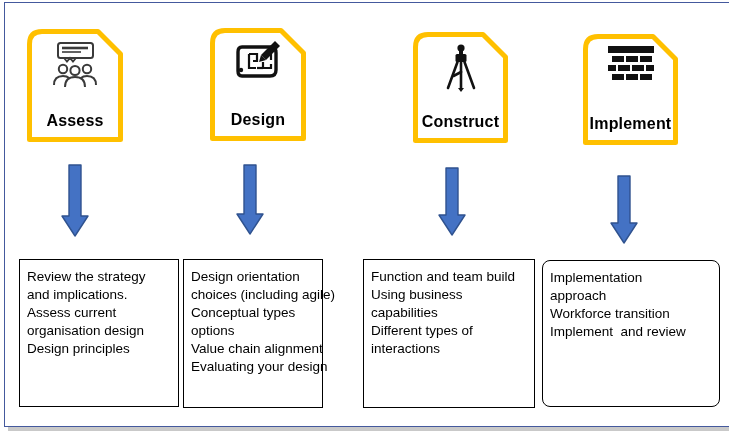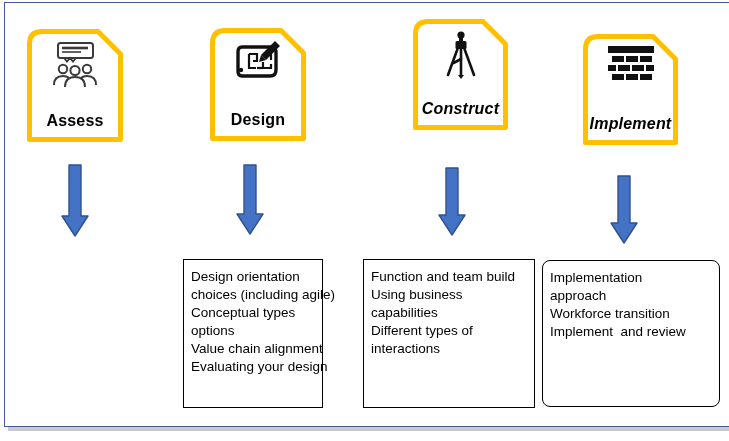--- a/index.html
+++ b/index.html
@@ -13,22 +13,22 @@
   .shape .icon{position:absolute;left:50%;transform:translateX(-50%);top:11px;}
   .shape .label{position:absolute;left:0;right:0;bottom:12px;text-align:center;
                 font-size:16px;font-weight:700;color:#000;letter-spacing:.2px;}
   .arrow{position:absolute;}
   .tbox{position:absolute;border:1.4px solid #000;background:#fff;
         padding:8px 7px;box-sizing:border-box;}
   .detail-line{font-size:13.5px;line-height:18px;white-space:pre;color:#000;}
   
   .s1{left:22px;top:26px;width:96px;height:113px;}
   .s2{left:205px;top:25px;width:96px;height:113px;}
-  .s3{left:408px;top:16px;width:95px;height:111px;font-style:italic;}
-  .s4{left:578px;top:31px;width:95px;height:111px;font-style:italic;}
+  .s3{left:408px;top:29px;width:95px;height:111px;}
+  .s4{left:578px;top:31px;width:95px;height:111px;}
   .a1{left:56px;top:161px;}
   .a2{left:231px;top:161px;}
   .a3{left:433px;top:164px;}
   .a4{left:605px;top:172px;}
   .b1{left:14px;top:256px;width:160px;height:148px;}
   .b2{left:178px;top:256px;width:140px;height:149px;}
   .b3{left:358px;top:256px;width:172px;height:149px;}
   .b4{left:537px;top:257px;width:178px;height:147px;border-radius:8px;}
 </style>
 </head>
@@ -127,20 +127,27 @@
   <svg class="arrow a2" width="28" height="72" viewBox="0 0 28 72">
     <path d="M8 1 H20 V50 H27 L14 70 L1 50 H8 Z" fill="#4472C4" stroke="#2F528F" stroke-width="1.4" stroke-linejoin="round"></path>
   </svg>
   <svg class="arrow a3" width="28" height="70" viewBox="0 0 28 70">
     <path d="M8 1 H20 V48 H27 L14 68 L1 48 H8 Z" fill="#4472C4" stroke="#2F528F" stroke-width="1.4" stroke-linejoin="round"></path>
   </svg>
   <svg class="arrow a4" width="28" height="70" viewBox="0 0 28 70">
     <path d="M8 1 H20 V48 H27 L14 68 L1 48 H8 Z" fill="#4472C4" stroke="#2F528F" stroke-width="1.4" stroke-linejoin="round"></path>
   </svg>
 
+  <div class="tbox b1">
+    <div class="detail-line">Review the strategy</div>
+    <div class="detail-line">and implications.</div>
+    <div class="detail-line">Assess current</div>
+    <div class="detail-line">organisation design</div>
+    <div class="detail-line">Design principles</div>
+  </div>
 
   <div class="tbox b2">
     <div class="detail-line">Design orientation</div>
     <div class="detail-line">choices (including agile)</div>
     <div class="detail-line">Conceptual types</div>
     <div class="detail-line">options</div>
     <div class="detail-line">Value chain alignment</div>
     <div class="detail-line">Evaluating your design</div>
   </div>
 

